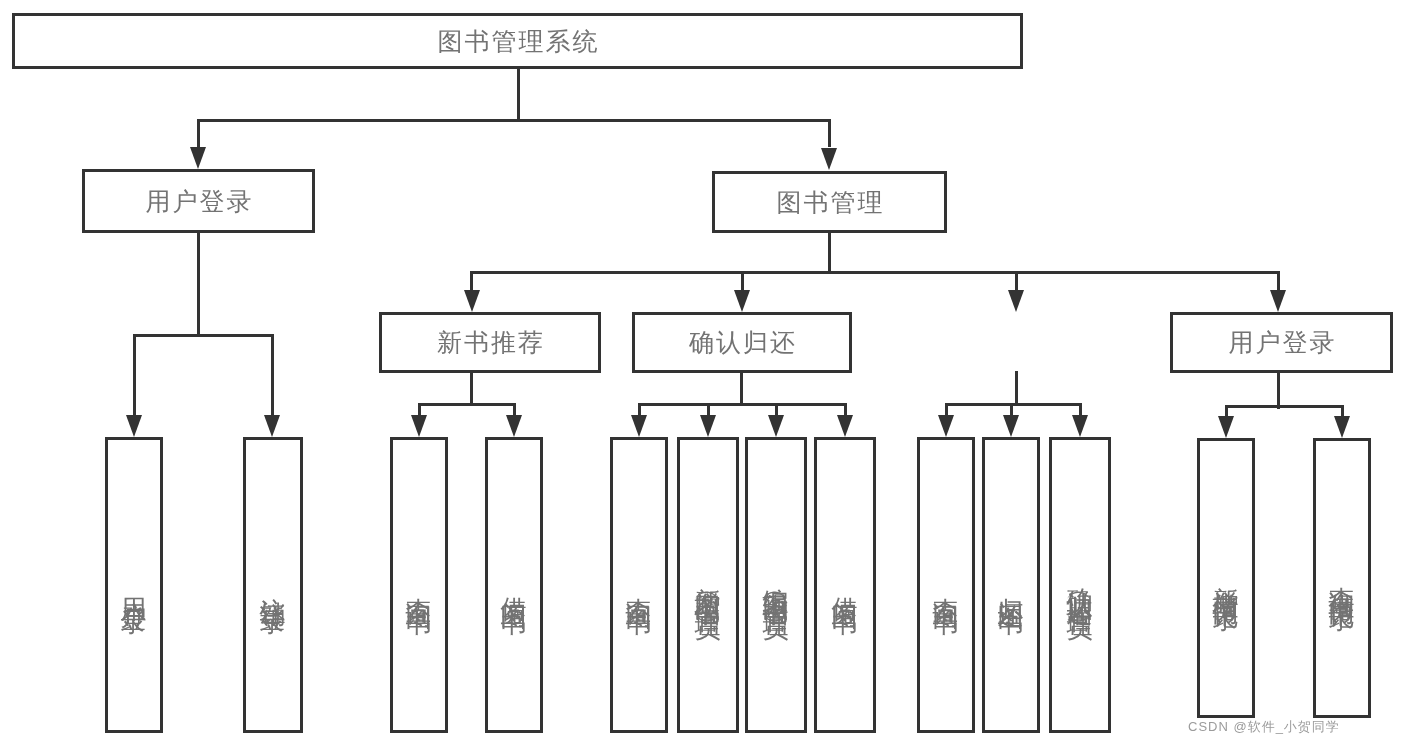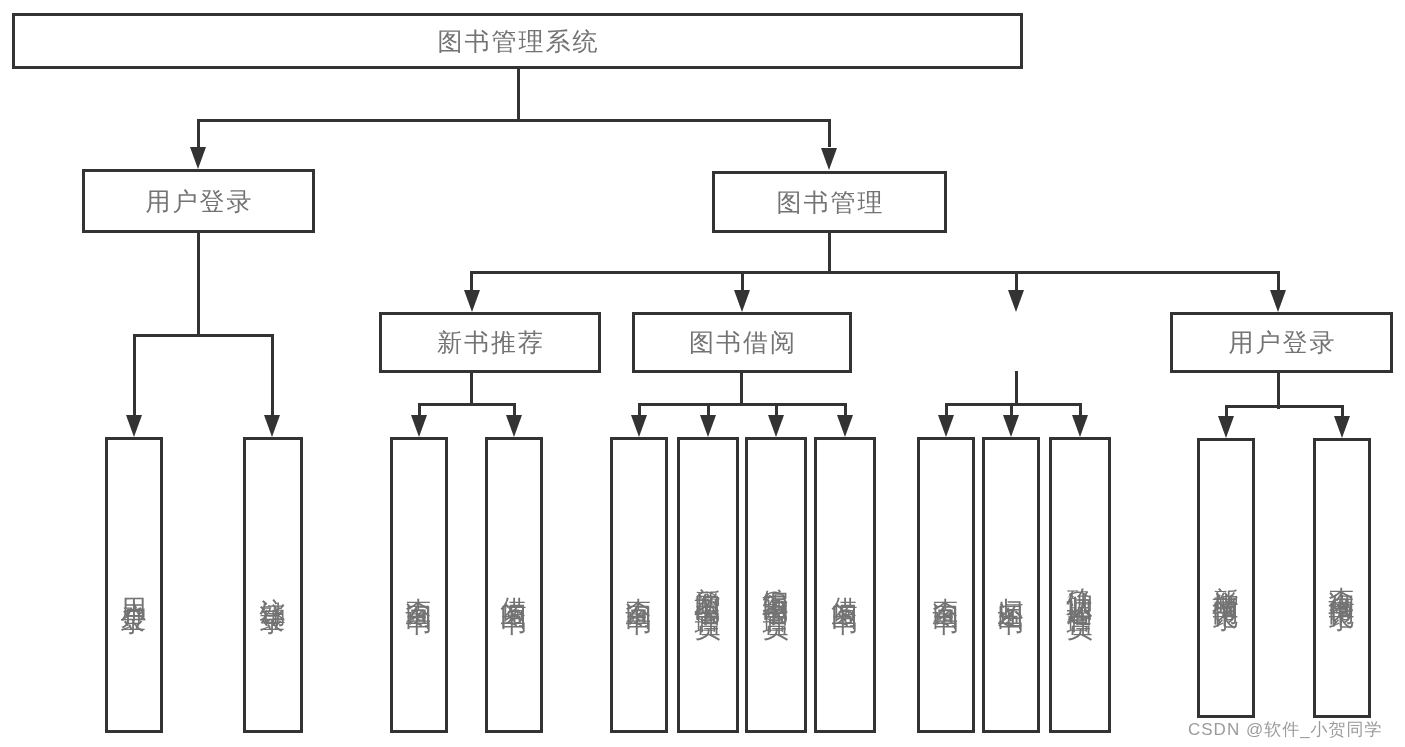--- a/index.html
+++ b/index.html
@@ -31,21 +31,21 @@
   .hline{height:3px;}
   .tri{
     position:absolute;width:0;height:0;
     border-left:8px solid transparent;
     border-right:8px solid transparent;
     border-top:22px solid #333333;
   }
   .watermark{
     position:absolute;
     left:1188px;top:718px;
-    font-size:17px;
+    font-size:13px;
     color:#9b9b9b;
     letter-spacing:1px;
     white-space:nowrap;
     z-index:5;
   }
   .connectors div{pointer-events:none;}
 </style>
 </head>
 <body>
 
@@ -81,21 +81,21 @@
     <div class="tri" style="left:464px;top:290px;"></div>
     <div class="vline" style="left:741px;top:271px;height:19px;"></div>
     <div class="tri" style="left:734px;top:290px;"></div>
     <div class="vline" style="left:1015px;top:271px;height:19px;"></div>
     <div class="tri" style="left:1008px;top:290px;"></div>
     <div class="vline" style="left:1277px;top:271px;height:19px;"></div>
     <div class="tri" style="left:1270px;top:290px;"></div>
   </div>
 
   <div class="box" style="left:363px;top:312px;width:222px;height:61px;margin-left:16px;">新书推荐</div>
-  <div class="box" style="left:632px;top:312px;width:220px;height:61px;">图书借阅</div>
+  <div class="box" style="left:632px;top:312px;width:220px;height:61px;">确认归还</div>
   <div class="box" style="left:1170px;top:312px;width:223px;height:61px;">用户登录</div>
 
   <div class="connectors">
     <div class="vline" style="left:470px;top:371px;height:35px;"></div>
     <div class="hline" style="left:418px;top:403px;width:98px;"></div>
     <div class="vline" style="left:418px;top:403px;height:12px;"></div>
     <div class="tri" style="left:411px;top:415px;"></div>
     <div class="vline" style="left:513px;top:403px;height:12px;"></div>
     <div class="tri" style="left:506px;top:415px;"></div>
   </div>

